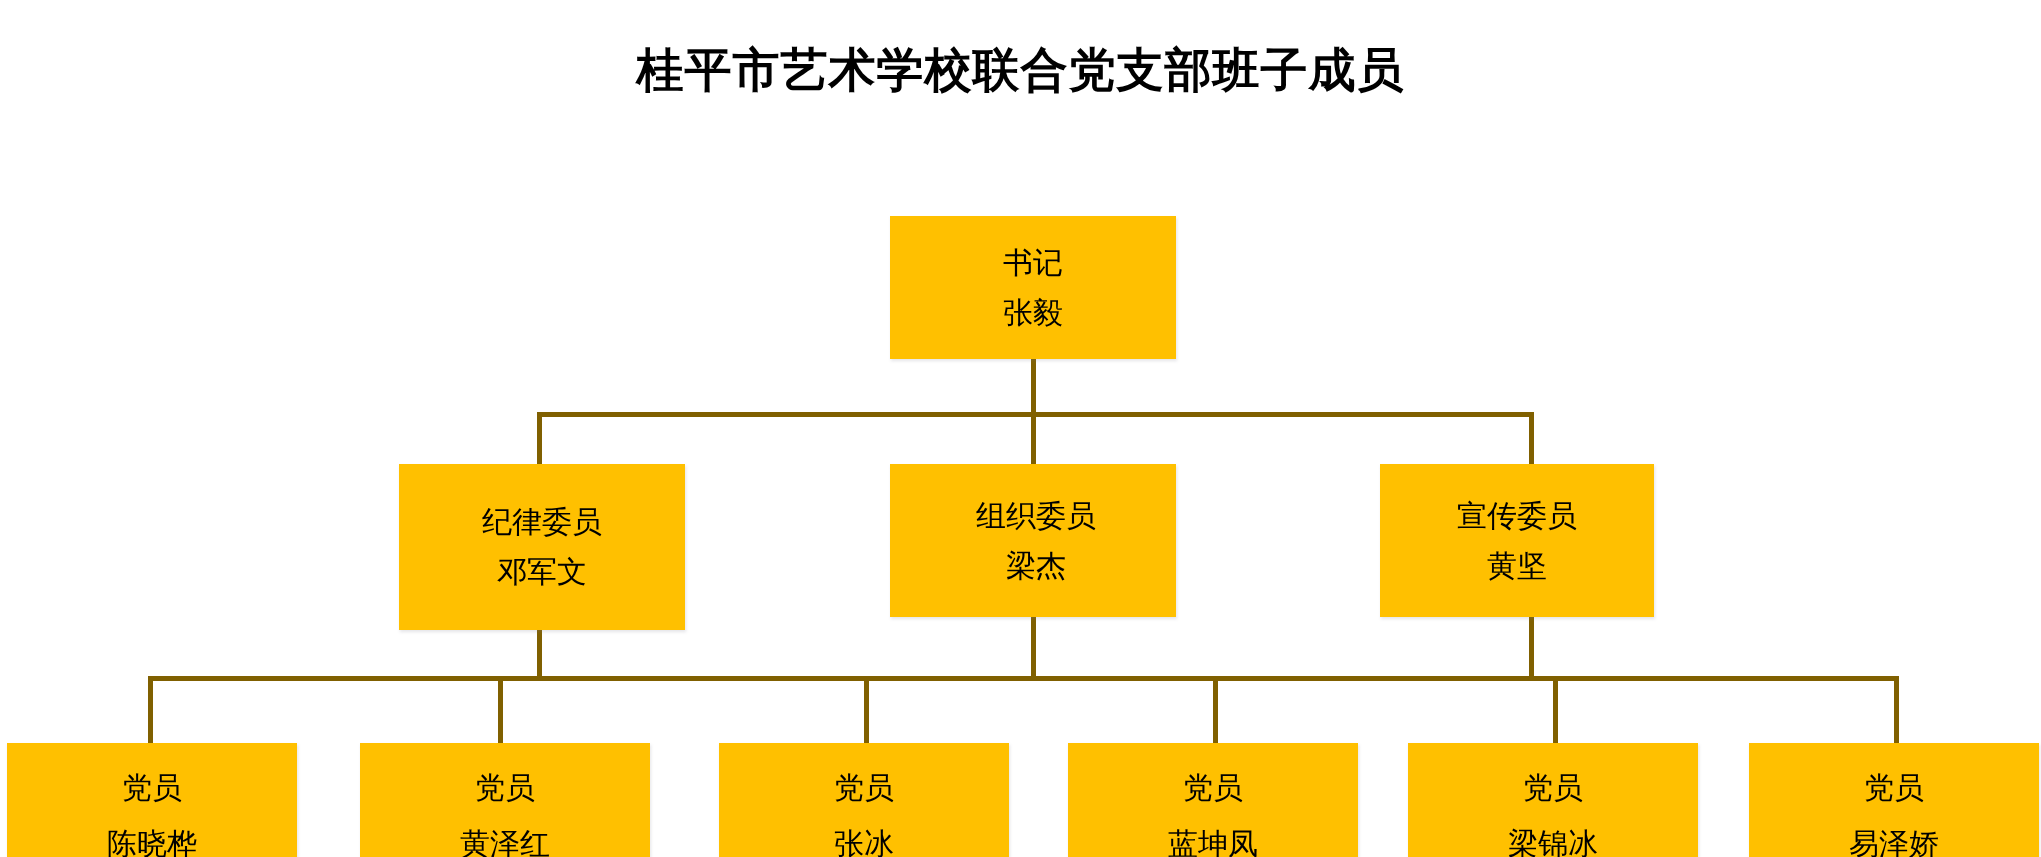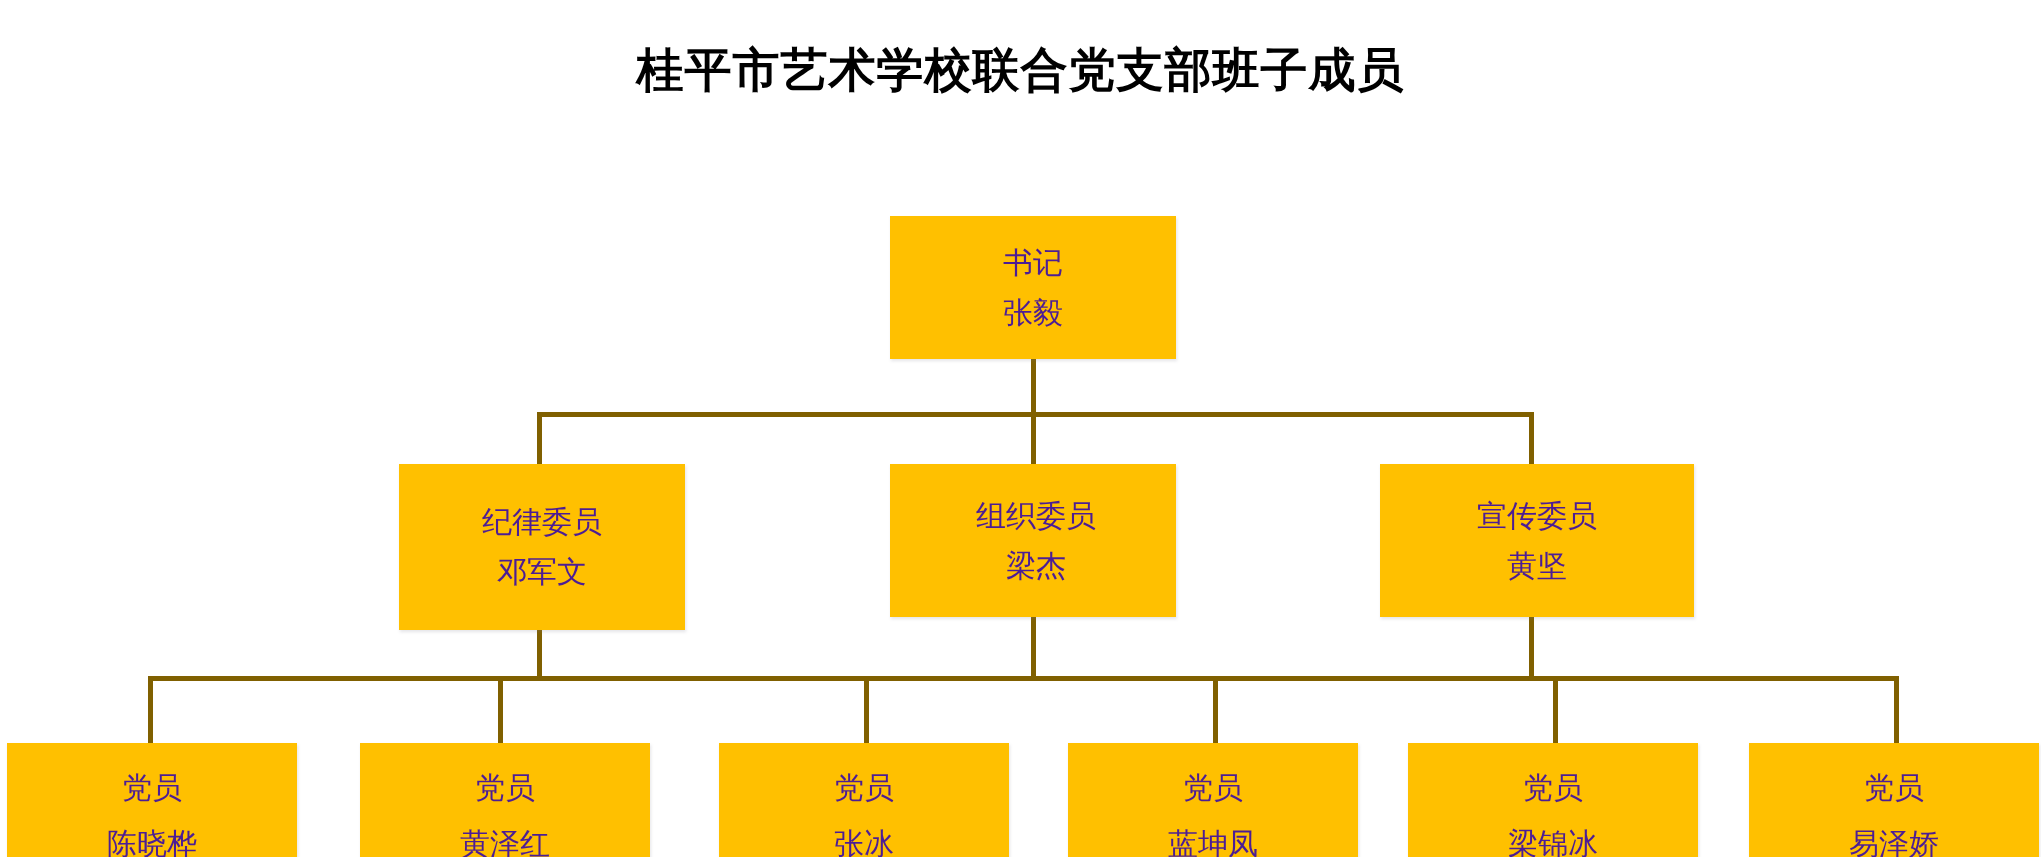--- a/index.html
+++ b/index.html
@@ -34,21 +34,21 @@
   }
   .node {
     position: absolute;
     background: #FFC000;
     box-sizing: border-box;
     box-shadow: 1px 2px 3px rgba(120,120,140,0.20);
     display: flex;
     flex-direction: column;
     align-items: center;
     justify-content: center;
-    color: #4c1d95;
+    color: #000000;
     z-index: 3;
   }
   .node .role {
     font-size: 30px;
     line-height: 34px;
     white-space: nowrap;
   }
   .node .person {
     font-size: 30px;
     line-height: 34px;
@@ -102,21 +102,21 @@
   <div class="node lvl2" style="left:399px; top:431px; width:286px; height:166px;">
     <span class="role">纪律委员</span>
     <span class="person">邓军文</span>
   </div>
 
   <div class="node lvl2" style="left:890px; top:431px; width:286px; height:153px;padding-left:6px;">
     <span class="role">组织委员</span>
     <span class="person">梁杰</span>
   </div>
 
-  <div class="node lvl2" style="left:1380px; top:431px; width:314px; height:153px;">
+  <div class="node lvl2" style="left:1380px; top:431px; width:274px; height:153px;">
     <span class="role">宣传委员</span>
     <span class="person">黄坚</span>
   </div>
 
   <div class="node lvl3" style="left:7px; top:710px; width:290px; height:147px;">
     <span class="role">党员</span>
     <span class="person">陈晓桦</span>
   </div>
 
   <div class="node lvl3" style="left:360px; top:710px; width:290px; height:147px;">

